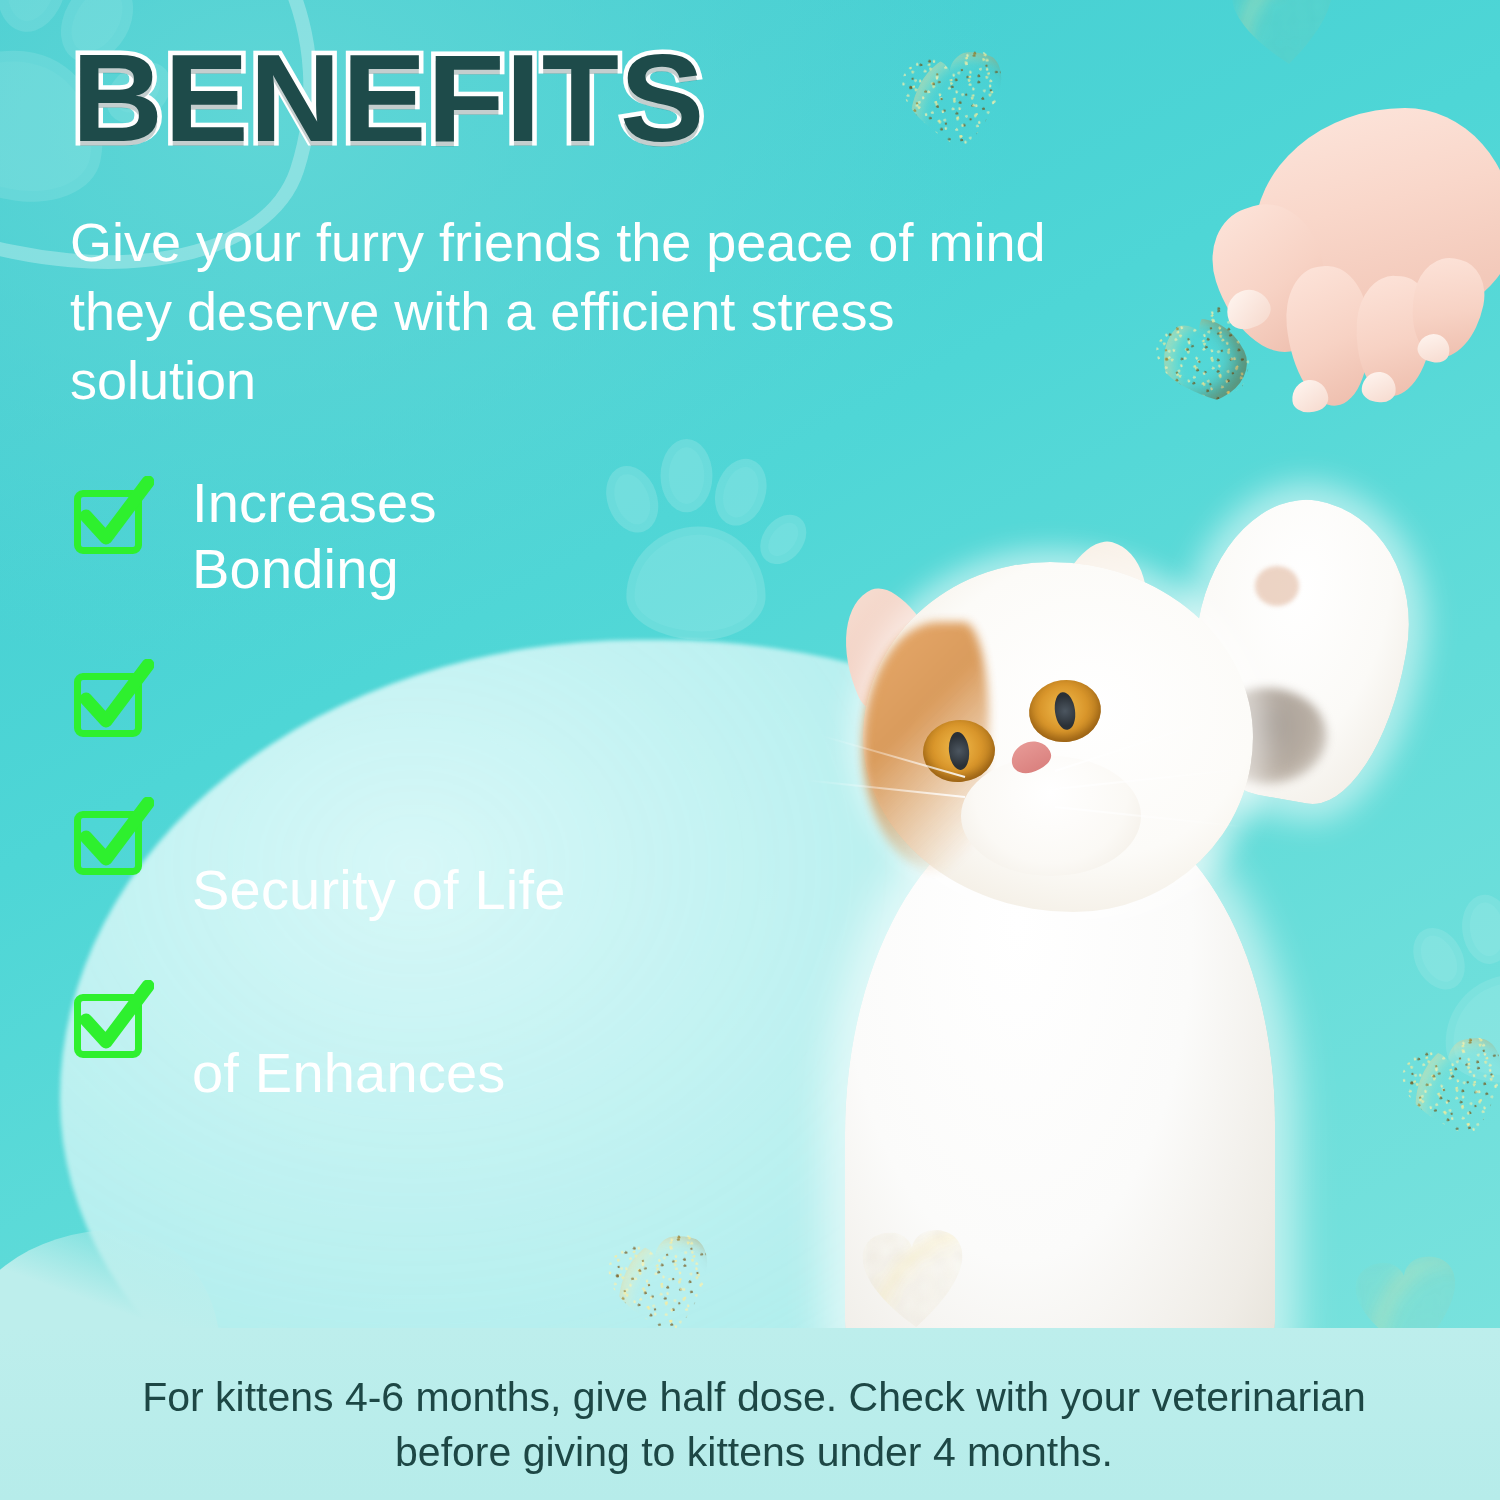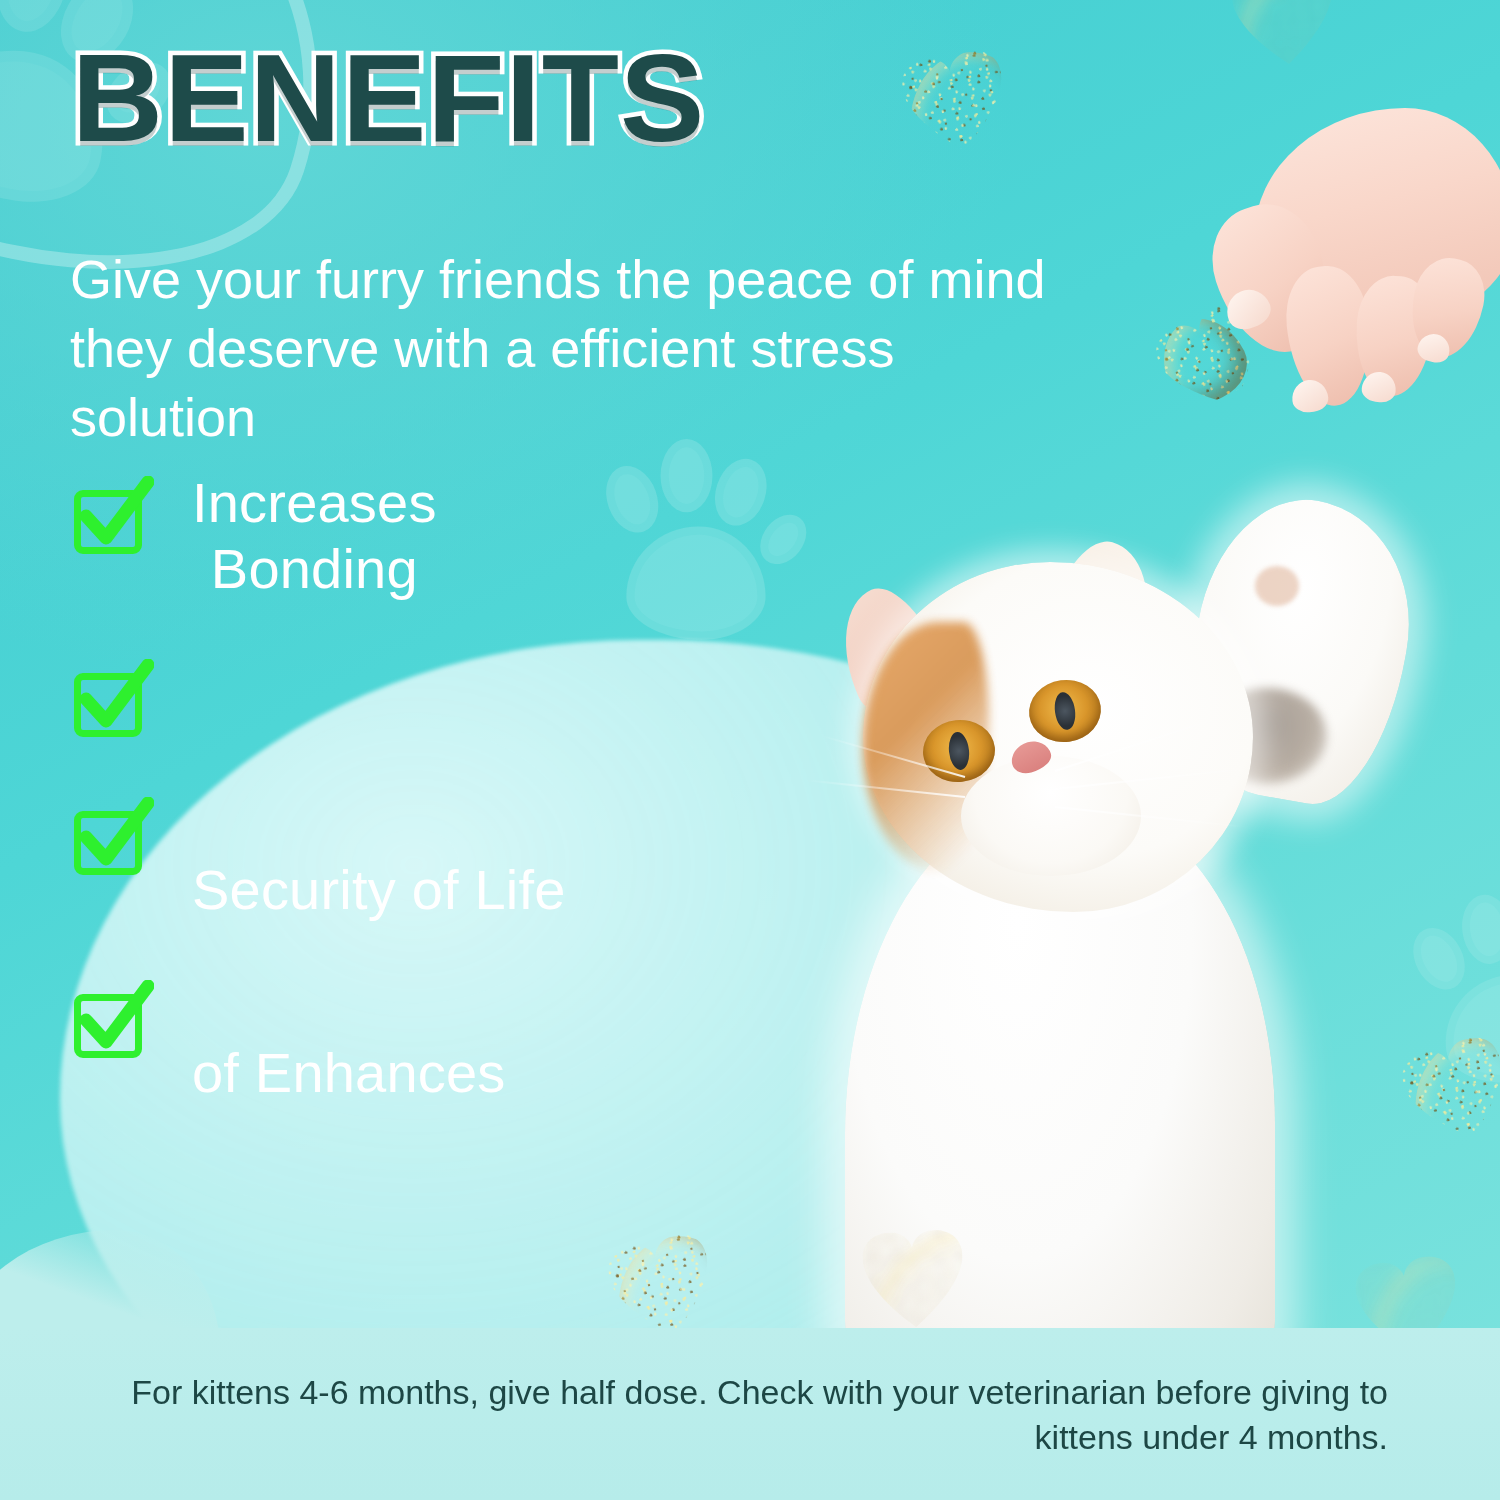--- a/index.html
+++ b/index.html
@@ -237,21 +237,20 @@
     text-shadow:0 5px 0 rgba(20,60,58,.25);
   }
 
   .subtitle {
     position:absolute; left:70px; top:208px;
     width:1010px;
     font-size:54px;
     line-height:1.28;
     color:#ffffff;
     font-weight:400;
-    margin-top:37px;
   }
 
   .benefits { position:absolute; left:72px; top:470px; width:700px; }
   .benefit-row {
     display:flex; align-items:flex-start;
     margin-bottom:52px;
   }
   .benefit-row:last-child { margin-bottom:0; }
 
   .check {
@@ -270,31 +269,30 @@
   .check .tick {
     position:absolute; left:4px; top:-6px;
     width:78px; height:78px;
   }
   .benefit-label {
     font-size:56px;
     line-height:1.17;
     color:#ffffff;
     font-weight:400;
     letter-spacing:.2px;
-    text-align:center;
   }
 
   .disclaimer {
     position:absolute; left:120px; top:1370px;
     width:1268px;
-    font-size:34px;
+    font-size:41px;
     line-height:1.33;
     color:#1d4745;
     font-weight:400;
-    text-align:right;
+    text-align:center;
   }
 </style>
 </head>
 <body>
 
 <div id="stage">
 
   <div class="swoosh-tl"></div>
 
   <div class="paw paw-topleft">

